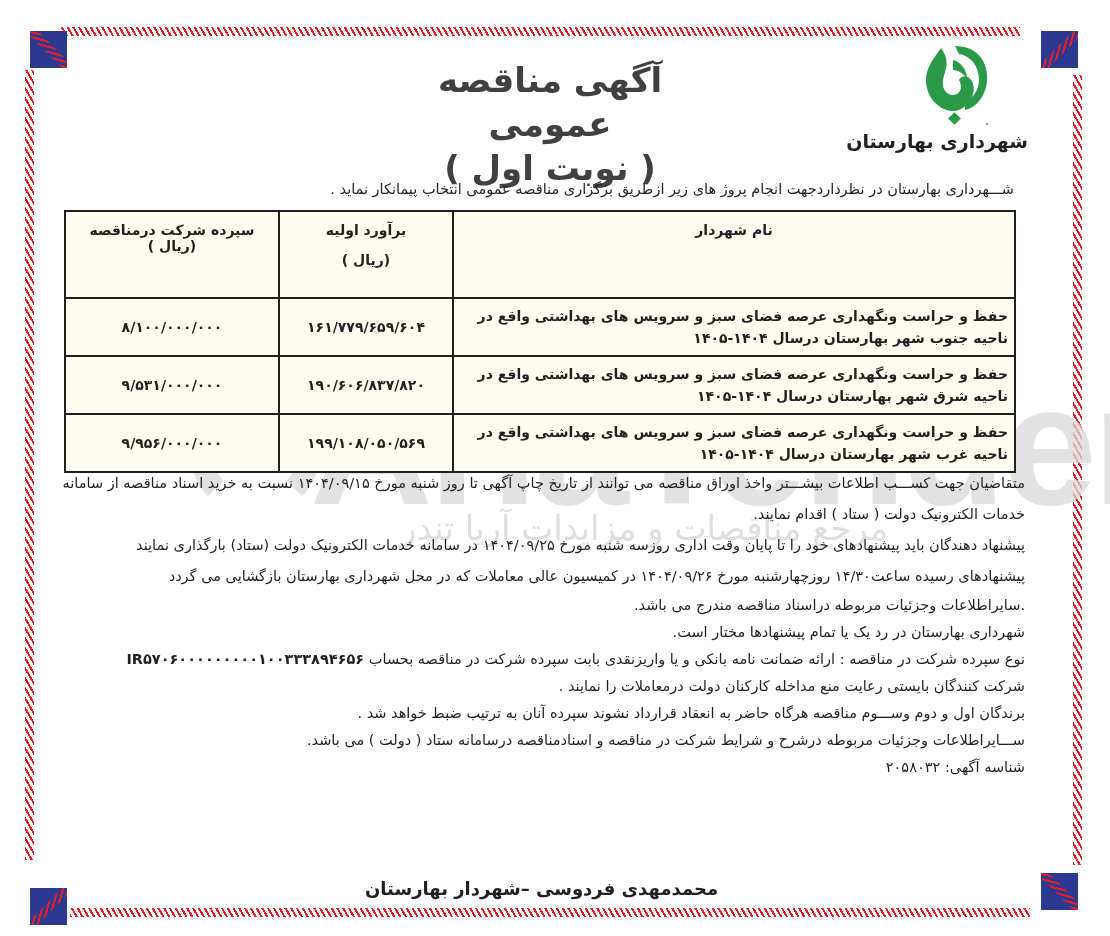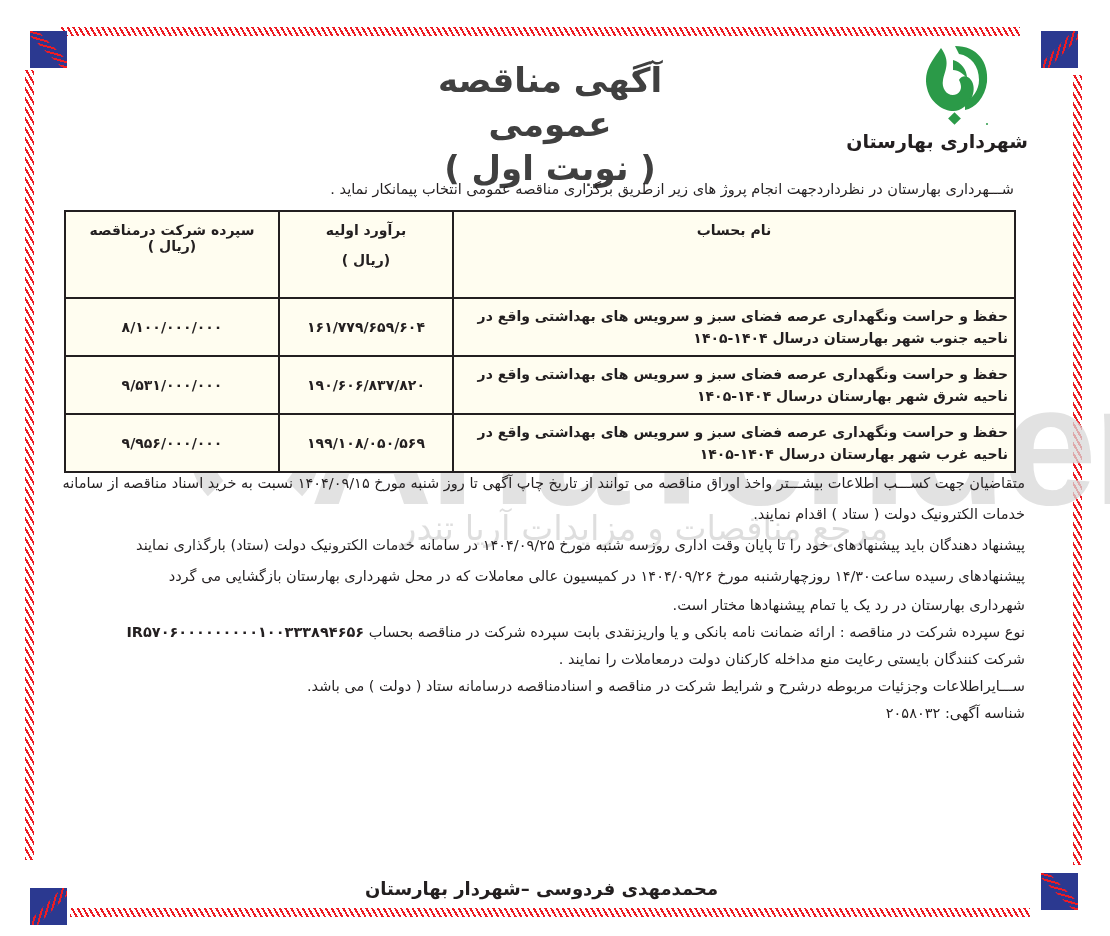--- a/index.html
+++ b/index.html
@@ -108,21 +108,21 @@
 <div class="title">
   <div>آگهی مناقصه عمومی</div>
   <div>( نوبت اول  )</div>
 </div>
 
 <div class="intro">شـــهرداری بهارستان در نظرداردجهت انجام پروژ های زیر ازطریق برگزاری مناقصه عمومی انتخاب پیمانکار نماید .</div>
 
 <table class="tenders">
   <tbody>
       <tr>
-    <th class="c-name">نام بحساب</th>
+    <th class="c-name">نام شهردار</th>
     <th class="c-est">
       <span>برآورد اولیه</span>
       <span class="sub">(ریال )</span>
     </th>
     <th class="c-dep">سپرده شرکت درمناقصه (ریال )</th>
   </tr>
   <tr>
     <td class="name">حفظ و حراست ونگهداری عرصه فضای سبز و سرویس های بهداشتی واقع در ناحیه جنوب شهر بهارستان درسال ۱۴۰۴-۱۴۰۵</td>
     <td class="num">۱۶۱/۷۷۹/۶۵۹/۶۰۴</td>
     <td class="num">۸/۱۰۰/۰۰۰/۰۰۰</td>
@@ -137,23 +137,25 @@
     <td class="num">۱۹۹/۱۰۸/۰۵۰/۵۶۹</td>
     <td class="num">۹/۹۵۶/۰۰۰/۰۰۰</td>
   </tr>
 </tbody>
   </table>
 
 <div class="body-text">
   <p style="line-height:31px;">متقاضیان جهت کســـب اطلاعات بیشـــتر واخذ اوراق مناقصه می توانند از تاریخ چاپ آگهی تا روز شنبه مورخ ۱۴۰۴/۰۹/۱۵  نسبت به خرید اسناد مناقصه از سامانه خدمات الکترونیک دولت ( ستاد )  اقدام نمایند.</p>
   <p style="line-height:31px;">پیشنهاد دهندگان باید پیشنهادهای خود را تا پایان وقت اداری روزسه شنبه  مورخ ۱۴۰۴/۰۹/۲۵ در سامانه خدمات الکترونیک دولت (ستاد) بارگذاری نمایند</p>
   <p style="line-height:31px;">پیشنهادهای رسیده ساعت۱۴/۳۰ روزچهارشنبه مورخ ۱۴۰۴/۰۹/۲۶ در کمیسیون عالی معاملات که در محل شهرداری بهارستان بازگشایی می گردد</p>
+  <p style="line-height:27px;">.سایراطلاعات وجزئیات مربوطه دراسناد مناقصه مندرج می باشد.</p>
   <p style="line-height:27px;">شهرداری بهارستان در رد یک یا تمام پیشنهادها مختار است.</p>
   <p style="line-height:27px;">
     <span>نوع سپرده شرکت در مناقصه : ارائه ضمانت نامه بانکی و یا واریزنقدی بابت سپرده شرکت در مناقصه بحساب</span>
     <span class="iban">IR۵۷۰۶۰۰۰۰۰۰۰۰۰۱۰۰۳۳۳۸۹۴۶۵۶</span>
   </p>
   <p style="line-height:27px;">شرکت کنندگان بایستی رعایت منع مداخله کارکنان دولت درمعاملات را نمایند   .</p>
+  <p style="line-height:27px;">برندگان اول و دوم وســـوم مناقصه هرگاه حاضر به انعقاد قرارداد نشوند سپرده آنان به ترتیب ضبط خواهد شد .</p>
   <p style="line-height:27px;">ســـایراطلاعات وجزئیات مربوطه درشرح و شرایط شرکت در مناقصه و اسنادمناقصه درسامانه ستاد ( دولت ) می باشد.</p>
   <p style="line-height:27px;">شناسه آگهی: ۲۰۵۸۰۳۲</p>
 </div>
 
 <div class="signature">محمدمهدی فردوسی –شهردار بهارستان</div>
 
 </body></html>

